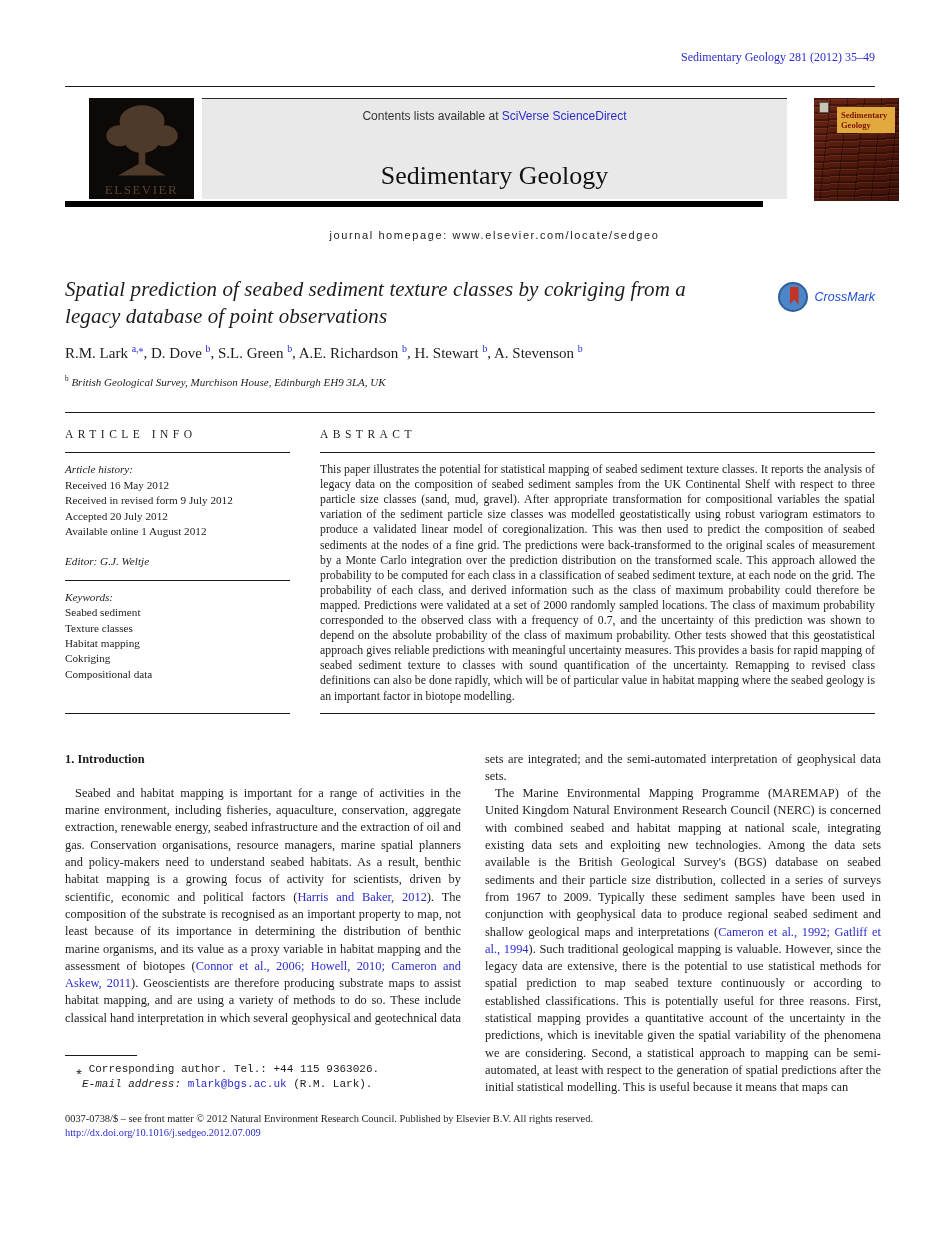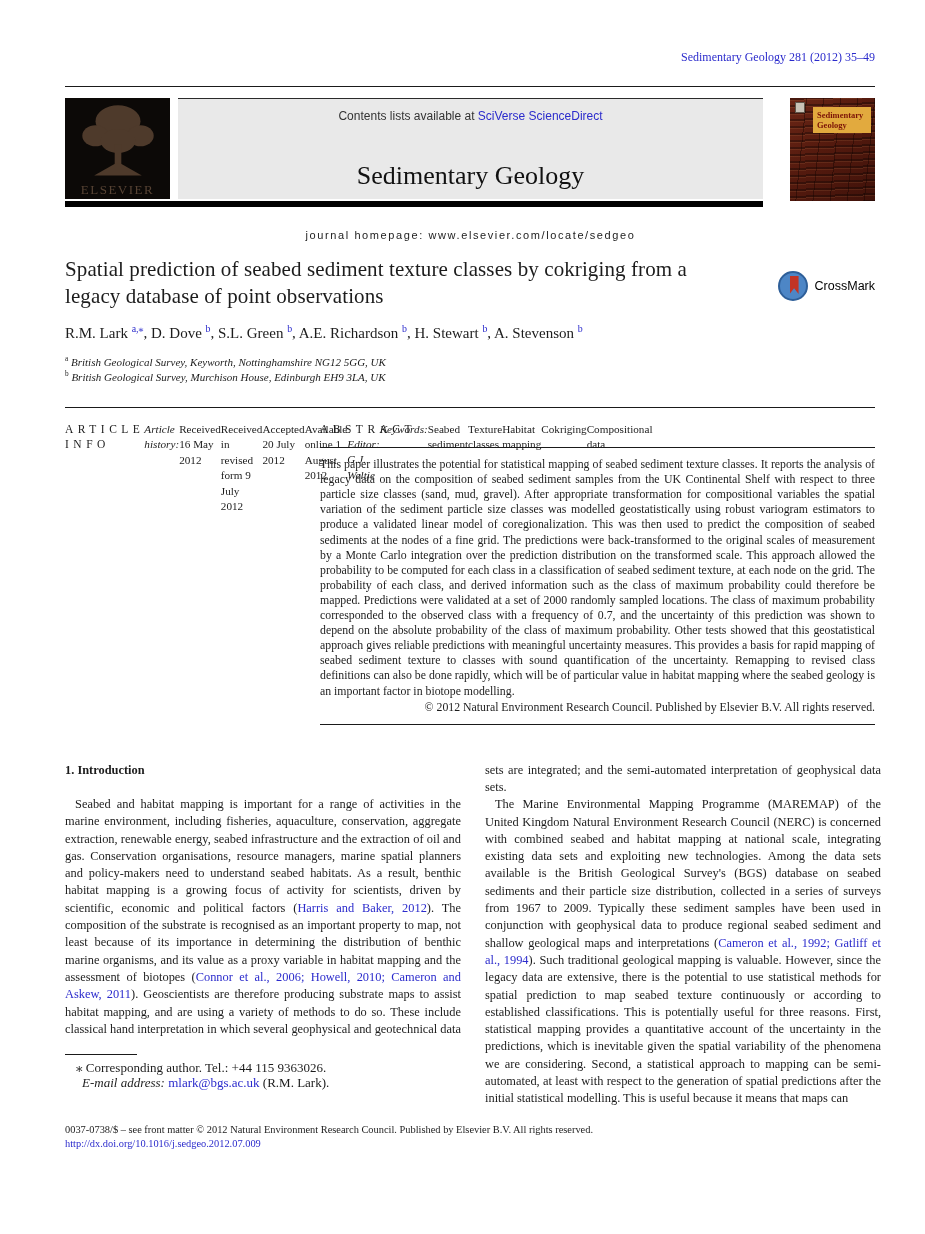--- a/index.html
+++ b/index.html
@@ -19,21 +19,21 @@
   .seg-link{color:var(--link);}
   .sup{vertical-align:super;font-size:66%;line-height:0;}
   .it{font-style:italic;}
 
   
   .citation{padding-top:50px;text-align:right;font-size:12px;}
   .top-rule{border-top:1px solid var(--rule);margin-top:21px;}
 
   
   .masthead{display:flex;margin-top:11px;height:101px;}
-  .elsevier-logo{width:105px;height:101px;background:#0c0907;position:relative;overflow:hidden;flex:none;}
+  .elsevier-logo{width:105px;height:101px;background:#0c0907;position:relative;overflow:hidden;flex:none;margin-left:24px;}
   .elsevier-tree{position:absolute;top:2px;left:50%;transform:translateX(-50%);}
   .elsevier-text{position:absolute;bottom:1px;width:100%;text-align:center;
     font-size:13px;color:#574334;letter-spacing:1.5px;}
   .journal-box{width:585px;height:101px;margin-left:8px;background:#e9e9e9;border-top:1px solid #2b2b2b;
     display:flex;flex-direction:column;justify-content:space-between;align-items:center;
     padding:10px 0 9px;font-family:"Liberation Sans","DejaVu Sans",sans-serif;flex:none;gap:40px;}
   .contents-line{font-size:12px;color:#333;}
   .journal-title{font-family:"Liberation Serif","DejaVu Serif",serif;font-size:26px;color:#111;line-height:1;}
   .homepage-line{font-size:11px;letter-spacing:1.6px;color:#222;}
   .cover{width:85px;height:103px;margin-left:27px;position:relative;flex:none;
@@ -41,55 +41,55 @@
       repeating-linear-gradient(96deg, rgba(0,0,0,0) 0 16px, rgba(20,4,0,0.45) 16px 17px),
       repeating-linear-gradient(178deg, rgba(0,0,0,0.32) 0 2px, rgba(255,190,120,0.10) 2px 3px, rgba(0,0,0,0) 3px 7px),
       linear-gradient(135deg,#6b2616 0%,#541a0e 45%,#40120a 100%);}
   .cover-label{position:absolute;top:9px;right:4px;width:58px;background:#e2aa3e;
     color:#7c1407;font-size:8.5px;font-weight:bold;line-height:1.2;padding:3px 4px;}
   .cover-icon{position:absolute;top:4px;left:5px;width:10px;height:11px;background:#c9c2b6;
     box-shadow:inset 0 0 0 1px #5f564b;}
   .black-bar{height:6px;background:#000;width:698px;margin-top:2px;}
 
   
-  .title-row{display:flex;justify-content:space-between;align-items:center;margin-top:49px;}
+  .title-row{display:flex;justify-content:space-between;align-items:flex-start;margin-top:69px;font-style:italic;}
   h1{font-size:21px;font-weight:normal;line-height:27px;margin:0;width:660px;letter-spacing:0.1px;}
   .crossmark{display:flex;align-items:center;gap:7px;margin-top:6px;}
   .cm-icon{width:30px;height:30px;border-radius:50%;background:#4d86c6;border:2px solid #2e5f99;position:relative;flex:none;}
   .cm-bookmark{position:absolute;left:10px;top:3px;width:9px;height:18px;background:#c23425;
     clip-path:polygon(0 0,100% 0,100% 100%,50% 68%,0 100%);}
-  .cm-label{font-size:12.5px;font-family:"Liberation Sans","DejaVu Sans",sans-serif;color:#000000;}
+  .cm-label{font-size:12.5px;font-family:"Liberation Sans","DejaVu Sans",sans-serif;color:#1d4ed8;}
 
   .authors{margin-top:15px;font-size:15px;}
   .affiliations{margin-top:13px;font-size:11px;line-height:15px;}
 
   .section-rule{border-top:1px solid var(--rule);margin-top:22px;}
 
   
   .info-abstract{display:flex;gap:30px;padding-top:14px;}
-  .info-col{width:225px;flex:none;display:flex;flex-direction:row;font-size:11.2px;line-height:15.4px;}
+  .info-col{width:225px;flex:none;display:flex;flex-direction:column;font-size:11.2px;line-height:15.4px;}
   .abs-col{flex:1;display:flex;flex-direction:column;font-size:11.8px;line-height:15.1px;}
   .col-header{font-size:11.5px;letter-spacing:4.5px;}
   .hdr-rule{border-top:1px solid var(--rule);margin:10px 0 9px;}
   .mid-rule{border-top:1px solid var(--rule);margin:10px 0 9px;}
   .bot-rule-info{border-top:1px solid var(--rule);margin-top:auto;}
   .bot-rule-abs{border-top:1px solid var(--rule);margin-top:9px;}
   .editor-line{margin-top:15px;font-style:italic;}
   .abs-text{text-align:justify;margin:0;}
   .abs-copy{text-align:right;margin-top:1px;}
 
   
   .body-cols{display:flex;gap:24px;margin-top:37px;font-size:12.4px;line-height:17.3px;}
   .bcol{width:396px;flex:none;text-align:justify;}
   h2{font-size:12.4px;margin:0 0 17px;}
   p{margin:0;}
   p.indent{text-indent:10px;}
 
   
-  .footnote{margin-top:16px;font-size:13px;line-height:14.6px;text-align:left;}
+  .footnote{margin-top:28px;font-size:11px;line-height:14.6px;text-align:left;font-family:Liberation Mono, monospace;}
   .fn-rule{width:72px;border-top:1px solid var(--rule);margin-bottom:6px;}
   .fn-line1{padding-left:11px;}
   .fn-line2{padding-left:17px;}
 
   
   .footer{margin-top:15px;font-size:10.4px;line-height:14.5px;}
 </style>
 </head>
 <body>
 
@@ -134,21 +134,20 @@
       <span class="cm-icon">
           <span class="cm-bookmark"></span>
         </span>
       <span class="cm-label">CrossMark</span>
     </a>
   </div>
 
   <div class="authors"><span>R.M. Lark </span><a class="seg-link sup">a,⁎</a><span>, D. Dove </span><a class="seg-link sup">b</a><span>, S.L. Green </span><a class="seg-link sup">b</a><span>, A.E. Richardson </span><a class="seg-link sup">b</a><span>, H. Stewart </span><a class="seg-link sup">b</a><span>, A. Stevenson </span><a class="seg-link sup">b</a></div>
 
   <div class="affiliations">
-    <div><span class="sup">a</span> <span class="it">British Geological Survey, Keyworth, Nottinghamshire NG12 5GG, UK</span></div>
     <div><span class="sup">b</span> <span class="it">British Geological Survey, Murchison House, Edinburgh EH9 3LA, UK</span></div>
   </div>
 
   <div class="section-rule"></div>
 
   <div class="info-abstract">
     <div class="info-col">
       <div class="col-header">ARTICLE INFO</div>
       <div class="hdr-rule"></div>
       <div class="it">Article history:</div>
@@ -163,21 +162,20 @@
       <div>Texture classes</div>
       <div>Habitat mapping</div>
       <div>Cokriging</div>
       <div>Compositional data</div>
       <div class="bot-rule-info"></div>
     </div>
     <div class="abs-col">
       <div class="col-header">ABSTRACT</div>
       <div class="hdr-rule"></div>
       <p class="abs-text">This paper illustrates the potential for statistical mapping of seabed sediment texture classes. It reports the analysis of legacy data on the composition of seabed sediment samples from the UK Continental Shelf with respect to three particle size classes (sand, mud, gravel). After appropriate transformation for compositional variables the spatial variation of the sediment particle size classes was modelled geostatistically using robust variogram estimators to produce a validated linear model of coregionalization. This was then used to predict the composition of seabed sediments at the nodes of a fine grid. The predictions were back-transformed to the original scales of measurement by a Monte Carlo integration over the prediction distribution on the transformed scale. This approach allowed the probability to be computed for each class in a classification of seabed sediment texture, at each node on the grid. The probability of each class, and derived information such as the class of maximum probability could therefore be mapped. Predictions were validated at a set of 2000 randomly sampled locations. The class of maximum probability corresponded to the observed class with a frequency of 0.7, and the uncertainty of this prediction was shown to depend on the absolute probability of the class of maximum probability. Other tests showed that this geostatistical approach gives reliable predictions with meaningful uncertainty measures. This provides a basis for rapid mapping of seabed sediment texture to classes with sound quantification of the uncertainty. Remapping to revised class definitions can also be done rapidly, which will be of particular value in habitat mapping where the seabed geology is an important factor in biotope modelling.</p>
-      <div class="abs-copy">© 2012 Natural Environment Research Council. Published by Elsevier B.V. All rights reserved.</div>
       <div class="bot-rule-abs"></div>
     </div>
   </div>
 
   <div class="body-cols">
     <div class="bcol">
       <h2>1. Introduction</h2>
       <p class="indent"><span>Seabed and habitat mapping is important for a range of activities in the marine environment, including fisheries, aquaculture, conservation, aggregate extraction, renewable energy, seabed infrastructure and the extraction of oil and gas. Conservation organisations, resource managers, marine spatial planners and policy-makers need to understand seabed habitats. As a result, benthic habitat mapping is a growing focus of activity for scientists, driven by scientific, economic and political factors (</span><a class="seg-link">Harris and Baker, 2012</a><span>). The composition of the substrate is recognised as an important property to map, not least because of its importance in determining the distribution of benthic marine organisms, and its value as a proxy variable in habitat mapping and the assessment of biotopes (</span><a class="seg-link">Connor et al., 2006; Howell, 2010; Cameron and Askew, 2011</a><span>). Geoscientists are therefore producing substrate maps to assist habitat mapping, and are using a variety of methods to do so. These include classical hand interpretation in which several geophysical and geotechnical data</span></p>
       <div class="footnote">
         <div class="fn-rule"></div>

